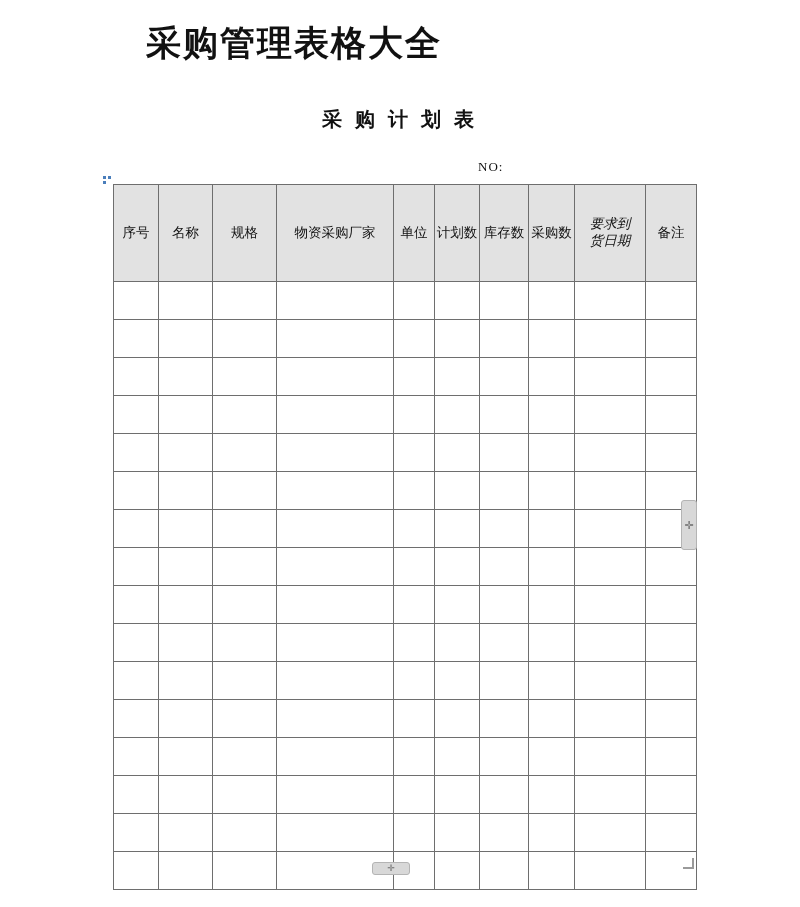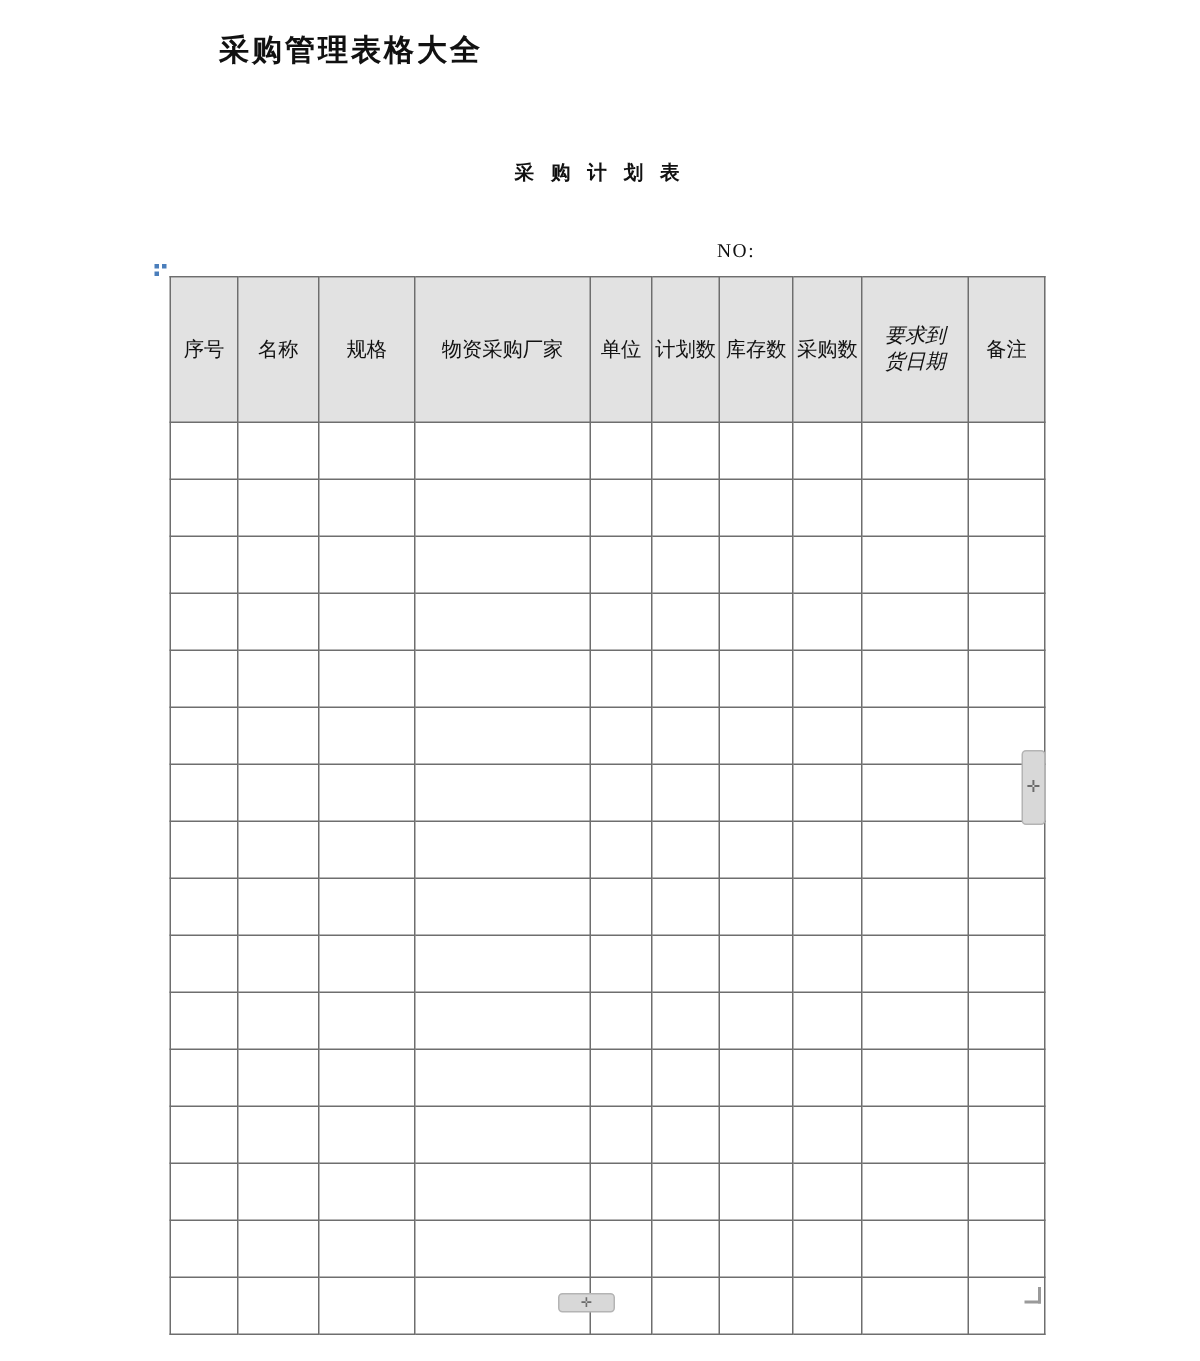--- a/index.html
+++ b/index.html
@@ -19,33 +19,33 @@
     position: relative;
     width: 800px;
     height: 907px;
     box-sizing: border-box;
   }
   .doc-title {
     position: absolute;
     left: 146px;
     top: 20px;
     font-family: "Liberation Serif", serif;
-    font-size: 20px;
+    font-size: 35px;
     font-weight: bold;
     letter-spacing: 2px;
     color: #111111;
   }
   .form-title {
     position: absolute;
     left: 0;
     top: 106px;
     width: 800px;
     text-align: center;
     font-family: "Liberation Serif", serif;
-    font-size: 13px;
+    font-size: 20px;
     font-weight: bold;
     letter-spacing: 4px;
     color: #111111;
   }
   .no-label {
     position: absolute;
     left: 478px;
     top: 159px;
     font-family: "Liberation Serif", serif;
     font-size: 13px;

